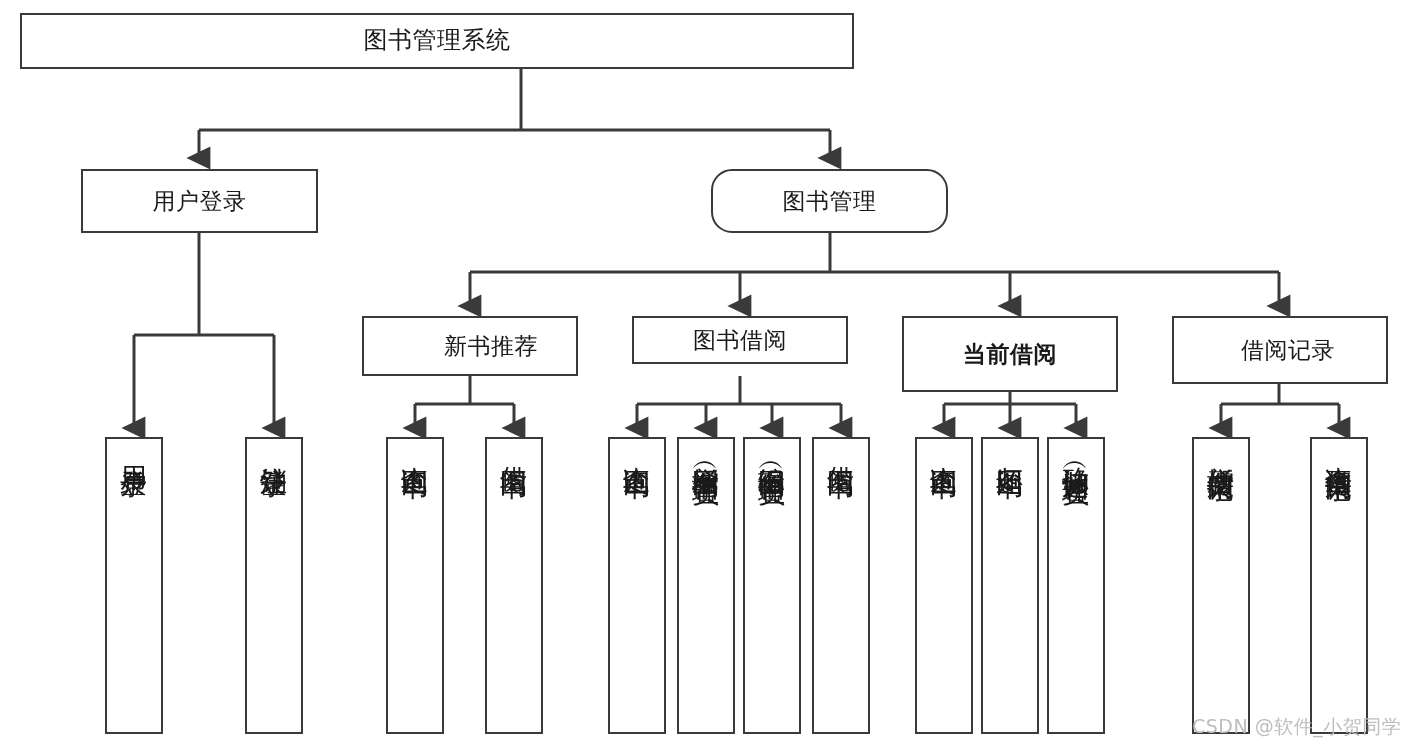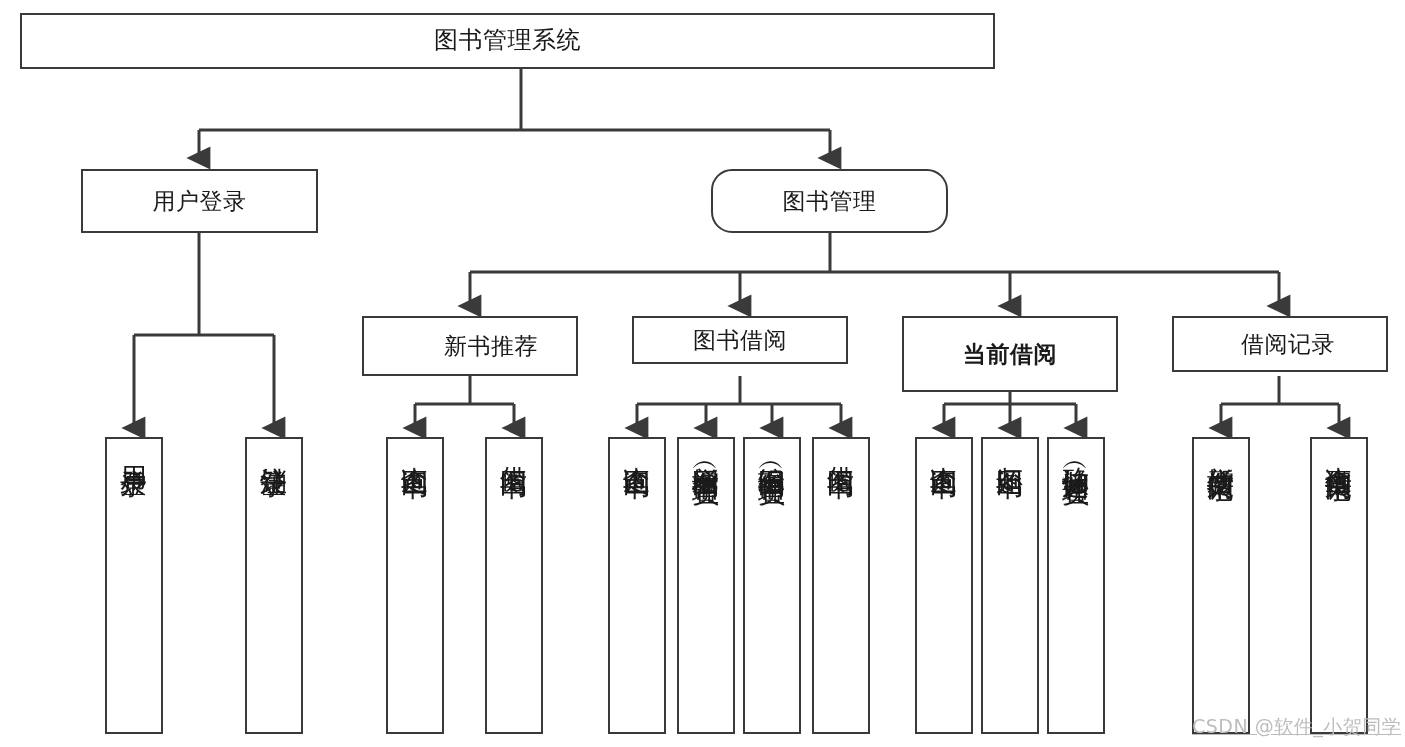--- a/index.html
+++ b/index.html
@@ -64,21 +64,20 @@
     letter-spacing: 2px;
     white-space: nowrap;
   }
   .watermark {
     position: absolute;
     color: #bdbdbd;
     font-size: 19px;
     white-space: nowrap;
     z-index: 5;
     letter-spacing: 0.5px;
-    text-decoration: underline;
   }
 </style>
 </head>
 <body>
 
 <div id="diagram-root">
 
   <svg id="edges-layer" width="1405" height="747" viewBox="0 0 1405 747" xmlns="http://www.w3.org/2000/svg">
     <defs>
       <marker id="arrowhead" markerWidth="9" markerHeight="9" refX="4.2" refY="4.4" orient="auto" markerUnits="strokeWidth">
@@ -122,41 +121,41 @@
       <path d="M 1010 404 L 1010 428" marker-end="url(#arrowhead)"></path>
       <path d="M 1076 404 L 1076 428" marker-end="url(#arrowhead)"></path>
 
       <path d="M 1279 376 L 1279 404"></path>
       <path d="M 1221 404 L 1339 404"></path>
       <path d="M 1221 404 L 1221 428" marker-end="url(#arrowhead)"></path>
       <path d="M 1339 404 L 1339 428" marker-end="url(#arrowhead)"></path>
     </g>
   </svg>
 
-  <div class="node horiz root" style="left:20px; top:13px; width:975px; height:56px;">
+  <div class="node horiz root" style="left:20px; top:13px; width:834px; height:56px;">
     <span class="node-label">图书管理系统</span>
   </div>
 
   <div class="node horiz" style="left:81px; top:169px; width:237px; height:64px;">
     <span class="node-label">用户登录</span>
   </div>
   <div class="node horiz" style="left:711px; top:169px; width:237px; height:64px;border-radius:21px;">
     <span class="node-label">图书管理</span>
   </div>
 
   <div class="node horiz" style="left:362px; top:316px; width:216px; height:60px;padding-left:42px;">
     <span class="node-label">新书推荐</span>
   </div>
   <div class="node horiz" style="left:632px; top:316px; width:216px; height:48px;">
     <span class="node-label">图书借阅</span>
   </div>
   <div class="node horiz" style="left:902px; top:316px; width:216px; height:76px;font-weight:bold;">
     <span class="node-label">当前借阅</span>
   </div>
-  <div class="node horiz" style="left:1172px; top:316px; width:216px; height:56px;padding-left:16px;">
+  <div class="node horiz" style="left:1172px; top:316px; width:216px; height:68px;padding-left:16px;">
     <span class="node-label">借阅记录</span>
   </div>
 
   <div class="node vert" style="left:105px; top:437px; width:58px; height:297px;">
     <span class="node-label">用户登录</span>
   </div>
   <div class="node vert" style="left:245px; top:437px; width:58px; height:297px;">
     <span class="node-label">注销登录</span>
   </div>
 

